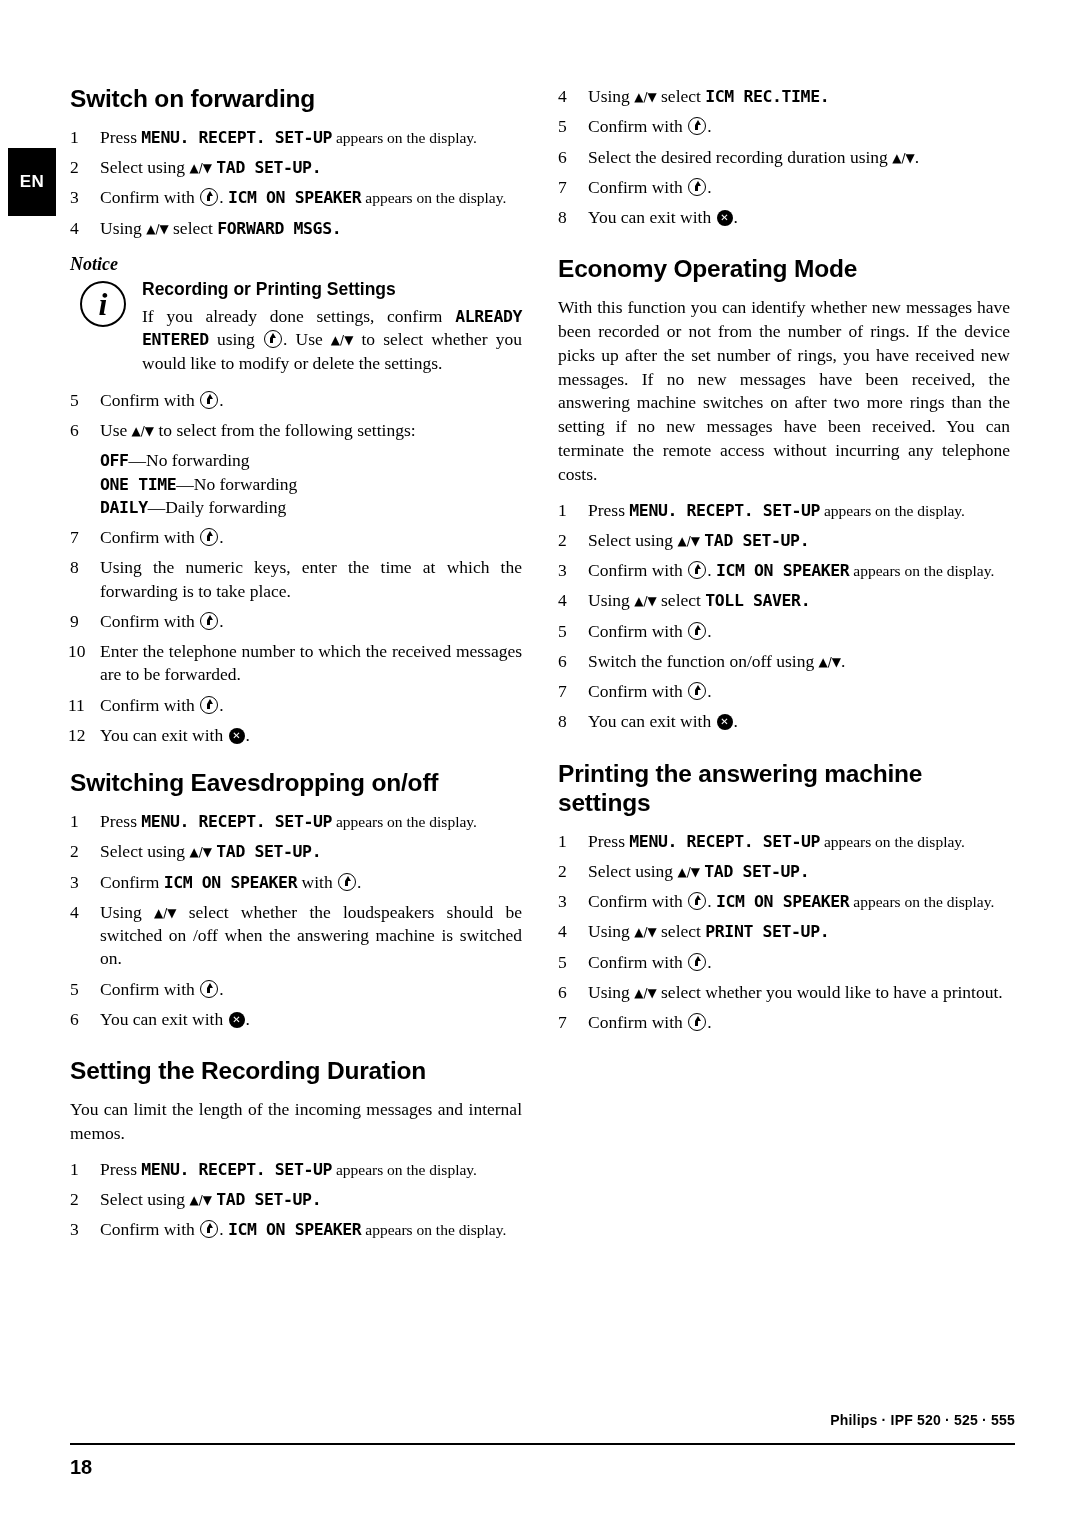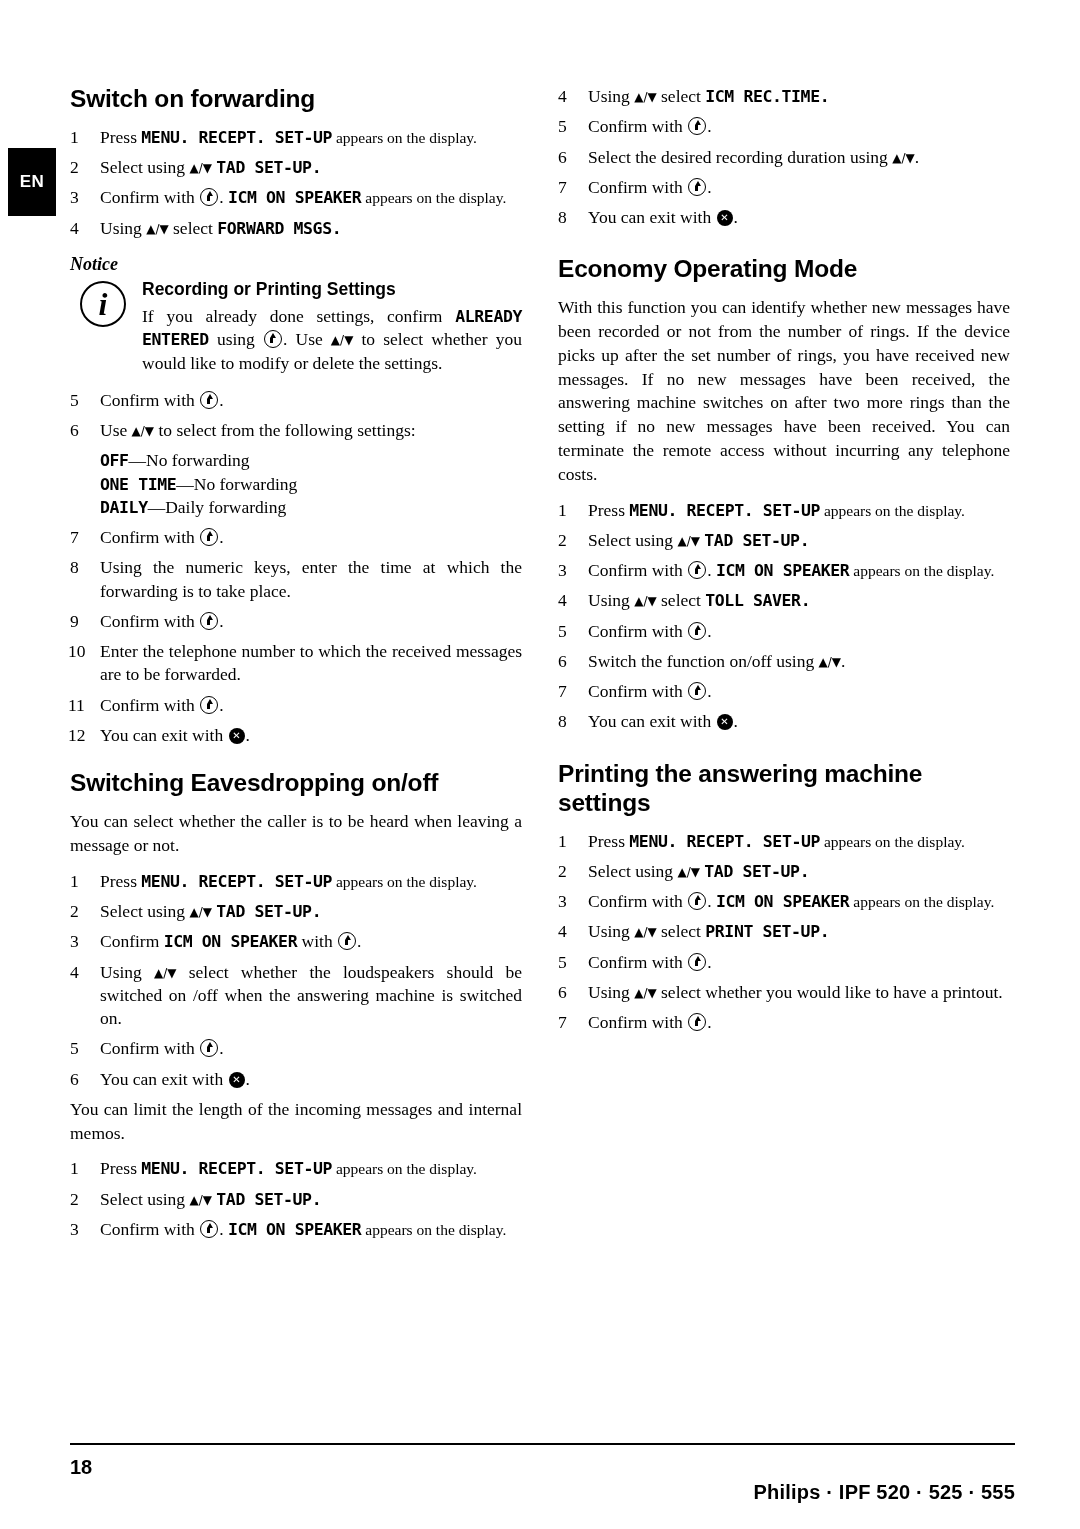--- a/index.html
+++ b/index.html
@@ -238,24 +238,24 @@
     position: absolute;
     left: 70px;
     top: 1456px;
     font-family: "Liberation Sans", sans-serif;
     font-weight: bold;
     font-size: 20px;
   }
   .footer-brand {
     position: absolute;
     right: 65px;
-    top: 1481px;
-    font-family: "Liberation Sans", sans-serif;
-    font-weight: bold;
-    font-size: 20px;
+    top: 1412px;
+    font-family: "Liberation Sans", sans-serif;
+    font-weight: bold;
+    font-size: 14px;
     letter-spacing: 0.2px;
     text-align: center;
   }
 </style>
 </head>
 <body>
 
 <div class="page">
 
   <div class="side-tab">EN</div>
@@ -296,30 +296,30 @@
           <li><span class="num">7</span><span>Confirm with </span><span class="okbtn"></span><span>.</span></li>
           <li><span class="num">8</span><span>Using the numeric keys, enter the time at which the forwarding is to take place.</span></li>
           <li><span class="num">9</span><span>Confirm with </span><span class="okbtn"></span><span>.</span></li>
           <li><span class="num wide">10</span><span>Enter the telephone number to which the received messages are to be forwarded.</span></li>
           <li><span class="num wide">11</span><span>Confirm with </span><span class="okbtn"></span><span>.</span></li>
           <li><span class="num wide">12</span><span>You can exit with </span><span class="stopbtn"></span><span>.</span></li>
         </ol>
 
 
       <h2 class="sub tight">Switching Eavesdropping on/off</h2>
-      <p class="body">You can select whether the caller is to be heard when leaving a message or not.</p>
       <ol class="steps">
           <li><span class="num">1</span><span>Press </span><span class="mono">MENU</span><span class="mono">. </span><span class="mono">RECEPT. SET-UP</span><span class="small-after"> appears on the display.</span></li>
           <li><span class="num">2</span><span>Select using </span><span class="updown">▲/▼</span><span> </span><span class="mono">TAD SET-UP</span><span class="mono">.</span></li>
           <li><span class="num">3</span><span>Confirm </span><span class="mono">ICM ON SPEAKER</span><span> with </span><span class="okbtn"></span><span>.</span></li>
           <li><span class="num">4</span><span>Using </span><span class="updown">▲/▼</span><span> select whether the loudspeakers should be switched on /off when the answering machine is switched on.</span></li>
           <li><span class="num">5</span><span>Confirm with </span><span class="okbtn"></span><span>.</span></li>
           <li><span class="num">6</span><span>You can exit with </span><span class="stopbtn"></span><span>.</span></li>
         </ol>
 
+      <h2 class="sub">Setting the Recording Duration</h2>
       <p class="body">You can limit the length of the incoming messages and internal memos.</p>
       <ol class="steps">
           <li><span class="num">1</span><span>Press </span><span class="mono">MENU</span><span class="mono">. </span><span class="mono">RECEPT. SET-UP</span><span class="small-after"> appears on the display.</span></li>
           <li><span class="num">2</span><span>Select using </span><span class="updown">▲/▼</span><span> </span><span class="mono">TAD SET-UP</span><span class="mono">.</span></li>
           <li><span class="num">3</span><span>Confirm with </span><span class="okbtn"></span><span>. </span><span class="mono">ICM ON SPEAKER</span><span class="small-after"> appears on the display.</span></li>
         </ol>
     </div>
 
     <div class="col col-right">
       <ol class="steps">

